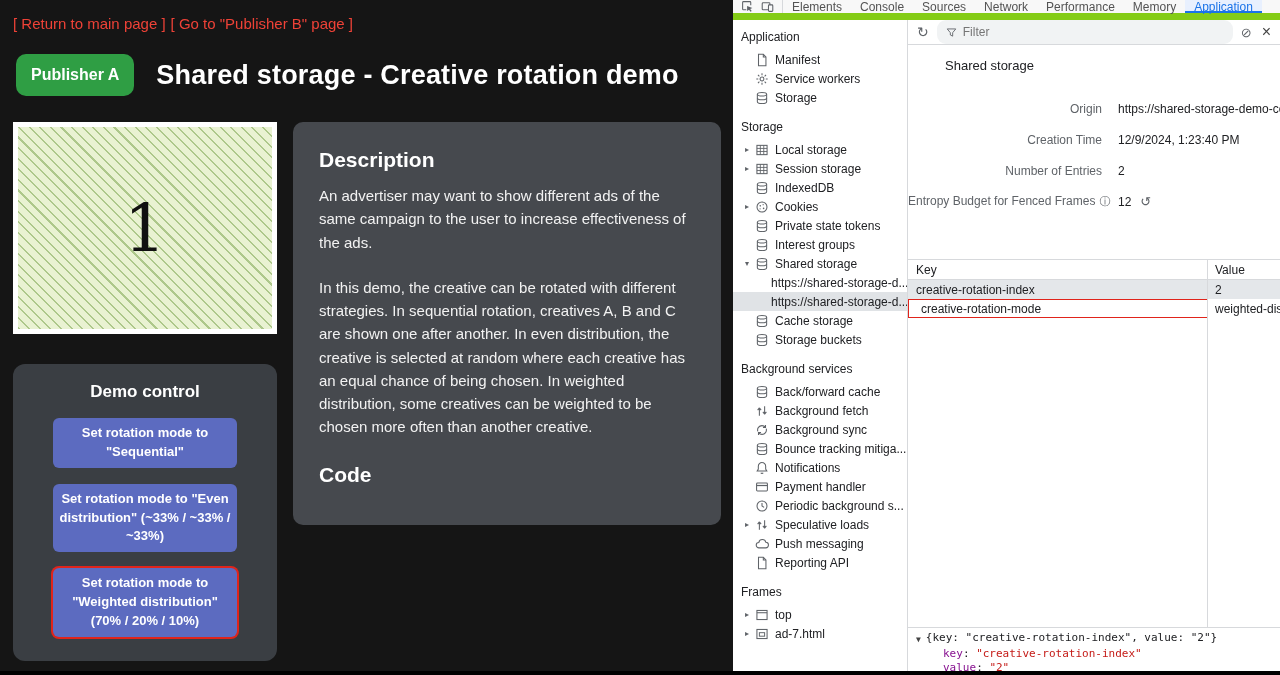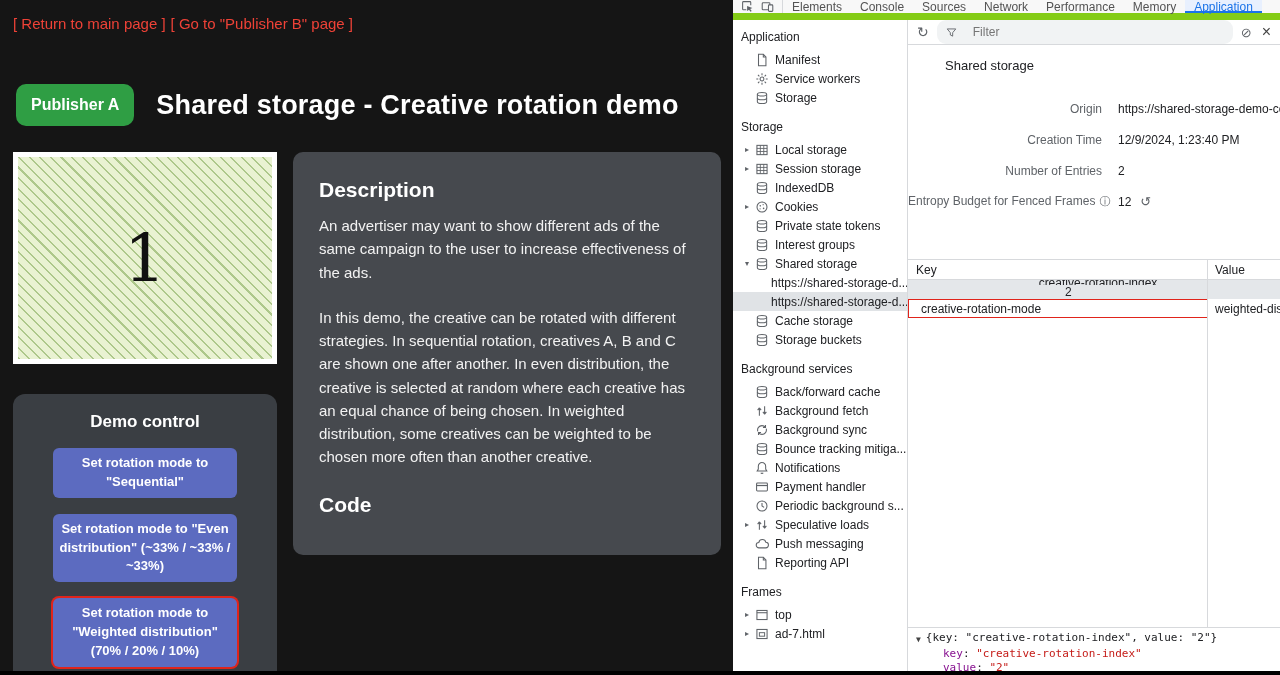--- a/index.html
+++ b/index.html
@@ -4,21 +4,21 @@
 <style>
   * { box-sizing: border-box; }
   html,body { margin:0; padding:0; background:#000; }
   .screen { position:relative; width:1280px; height:675px; overflow:hidden;
             background:#151515; font-family:"Liberation Sans", sans-serif; }
 
   
   .page { position:absolute; left:8px; top:0; width:733px; height:675px; background:#151515; color:#f2f2f2; }
   .nav-links { padding:15px 0 0 5px; font-size:15px; white-space:nowrap; }
   .nav-link { color:#ee4237; text-decoration:none; margin-right:5px; }
-  .header-row { display:flex; align-items:center; gap:22px; margin:52px 0 0 8px; }
+  .header-row { display:flex; align-items:center; gap:22px; margin:22px 0 0 8px; }
   .badge { background:#2f9e44; color:#fff; font-weight:bold; font-size:16px; padding:12px 15px;
            border-radius:10px; border:none; font-family:inherit; }
   .page-title { font-size:27px; font-weight:700; color:#fff; margin:0; letter-spacing:.2px; }
   .content { display:flex; gap:16px; margin:26px 0 0 5px; align-items:flex-start; }
   .left-col { width:264px; flex:none; }
   .creative { height:212px; border:5px solid #fff; background-color:#e9f2d2;
               background-image:repeating-linear-gradient(45deg, rgba(124,165,80,.55) 0 1.5px, transparent 1.5px 7.5px);
               display:flex; align-items:center; justify-content:center; cursor:pointer; }
   .creative-number { font-size:66px; color:#101010; font-family:"DejaVu Serif", serif; }
   .demo-panel { margin-top:30px; background:#3a3e43; border-radius:12px; padding:14px 40px 8px; }
@@ -53,42 +53,42 @@
   .tree-item.child { padding-left:38px; }
   .exp { width:10px; flex:none; font-size:8px; color:#5f6368; }
   .ticon-slot { width:14px; height:14px; flex:none; margin-right:6px; color:#5f6368; }
   .ti { width:14px; height:14px; display:block; }
   .tlabel { white-space:nowrap; overflow:hidden; text-overflow:clip; color:#202124; }
   .dt-main { flex:1; display:flex; flex-direction:column; min-width:0; }
   .dt-toolbar { height:25px; flex:none; display:flex; align-items:center; gap:8px; padding:0 9px;
                 border-bottom:1px solid #d7d9dc; color:#5f6368; }
   .refresh-icon { font-size:14px; cursor:pointer; }
   .filter-pill { flex:1; height:24px; background:#f1f3f4; border-radius:9px; display:flex; align-items:center;
-                 gap:16px; padding:0 9px; }
+                 gap:6px; padding:0 9px; }
   .funnel { width:11px; height:11px; color:#5f6368; flex:none; }
   .filter-input { border:none; outline:none; background:transparent; font-family:inherit; font-size:12px;
                   color:#202124; flex:1; padding:0; min-width:0; }
   .block-icon { font-size:13px; cursor:pointer; }
   .close-icon { font-size:16px; cursor:pointer; margin-left:2px; color:#444; }
   .dt-content { flex:1; display:flex; flex-direction:column; min-height:0; }
   .panel-title { flex:none; padding:13px 0 0 37px; font-size:13px; color:#202124; }
   .meta-block { flex:none; margin-top:6px; padding-top:14px; }
   .meta-row { display:flex; align-items:center; height:31px; }
   .meta-label { width:198px; flex:none; text-align:right; color:#5f6368; white-space:nowrap; }
   .info-icon { color:#5f6368; font-size:11px; margin-left:4px; cursor:pointer; }
   .meta-value { margin-left:12px; color:#202124; white-space:nowrap; overflow:hidden; display:flex;
                 align-items:center; gap:9px; min-width:0; }
   .reset-icon { color:#5f6368; font-size:13px; cursor:pointer; }
   .kv-area { flex:1; margin-top:42px; border-top:1px solid #d7d9dc; position:relative; min-height:0; }
   .kv-divider { position:absolute; top:0; bottom:0; right:72px; border-left:1px solid #d7d9dc; cursor:col-resize; }
   .kv-header { display:flex; height:20px; align-items:center; border-bottom:1px solid #d7d9dc; background:#fff; }
   .kv-hkey { flex:1; padding-left:8px; cursor:pointer; }
   .kv-hval { width:72px; flex:none; padding-left:7px; cursor:pointer; }
   .kv-row { display:flex; height:19px; align-items:center; cursor:pointer; }
-  .kv-row.selected { background:#e4e7ea;flex-direction:column; }
+  .kv-row.selected { background:#e4e7ea; }
   .cell-key { flex:1; height:100%; display:flex; align-items:center; padding-left:8px; white-space:nowrap; overflow:hidden; }
   .cell-key.highlighted { outline:1.5px solid #e0241b; outline-offset:-1.5px;padding-left:13px; }
   .cell-val { width:72px; flex:none; padding-left:7px; white-space:nowrap; overflow:hidden; }
   .preview-pane { flex:none; height:47px; border-top:1px solid #d7d9dc; font-family:"DejaVu Sans Mono", monospace;
                   font-size:11px; line-height:14px; padding:3px 8px; overflow:hidden; background:#fff; }
   .pv-summary { color:#202124; display:flex; gap:5px; align-items:flex-start; white-space:nowrap; }
   .pv-caret { font-size:8px; color:#444; padding-top:2px; cursor:pointer; }
   .pv-prop { padding-left:27px; white-space:nowrap; }
   .pv-name { color:#881391; }
   .pv-value { color:#c41a16; }

